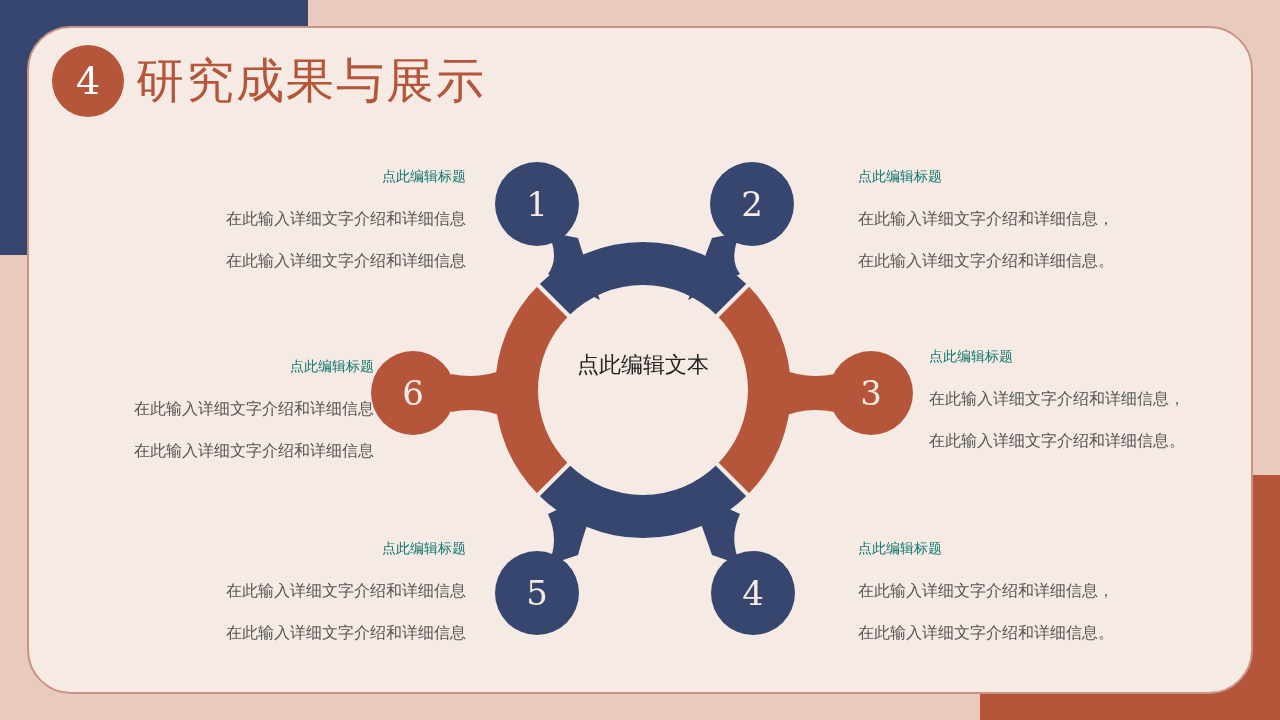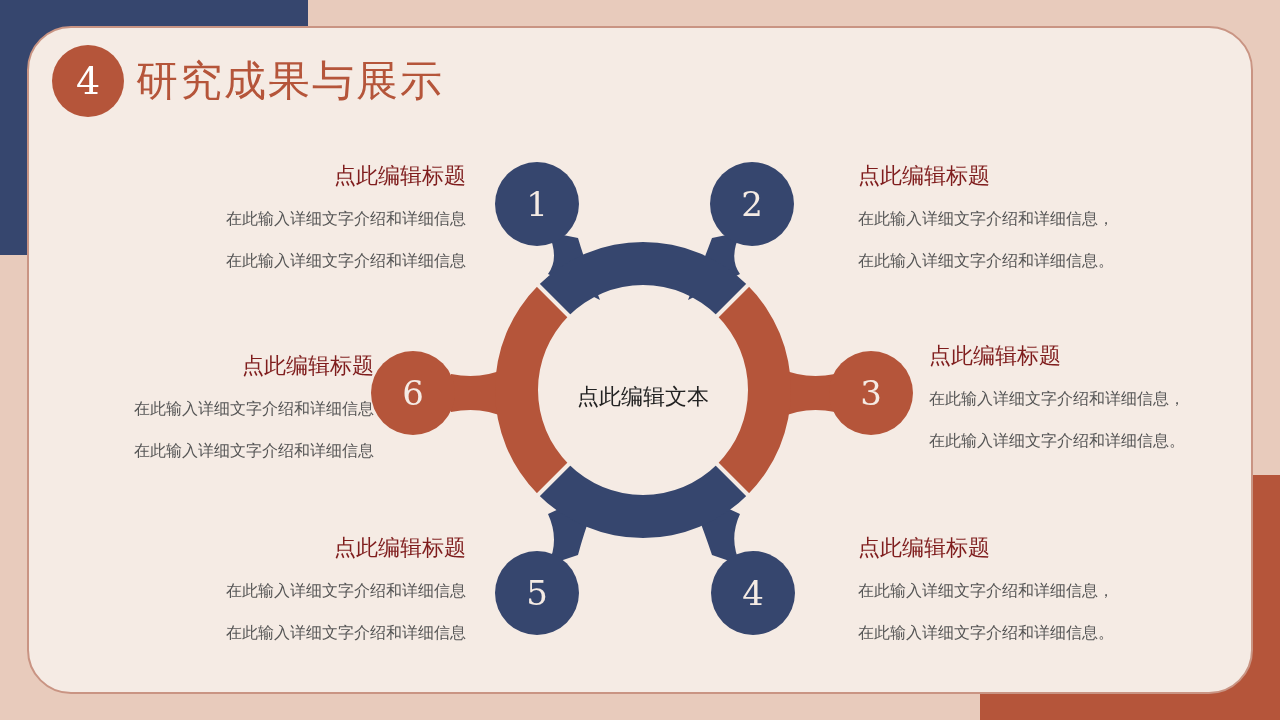--- a/index.html
+++ b/index.html
@@ -14,32 +14,32 @@
       position: absolute; left: 27px; top: 26px; width: 1226px; height: 668px;
       background: #f5ebe4; border: 2px solid #c99483; border-radius: 44px;
       box-sizing: border-box;
     }
     .title-wrap { position: absolute; left: 52px; top: 44px; height: 74px; display: flex; align-items: center; }
     .title-badge {
       width: 72px; height: 72px; border-radius: 50%; background: #b5553a; color: #fff;
       display: flex; align-items: center; justify-content: center;
       font-size: 38px; font-family: "DejaVu Serif", serif;
     }
-    .title-text { margin-left: 12px; font-size: 42px; color: #b5553a; letter-spacing: 2px; }
+    .title-text { margin-left: 12px; font-size: 48px; color: #b5553a; letter-spacing: 2px; }
     svg.diagram { position: absolute; left: 0; top: 0; }
     .node-num {
       position: absolute; width: 84px; height: 84px; display: flex; align-items: center; justify-content: center;
       color: #f5ebe4; font-size: 34px; font-family: "DejaVu Serif", serif;
     }
     .center-text {
-      position: absolute; left: 543px; top: 382px; width: 200px; text-align: center;
+      position: absolute; left: 543px; top: 350px; width: 200px; text-align: center;
       font-size: 22px; color: #222;
     }
     .info { position: absolute; color: #444; }
-    .info .h { font-size: 22px; color: #7f1d1d; line-height: 30px; }
+    .info .h { font-size: 14px; color: #0f766e; line-height: 30px; }
     .info .d { font-size: 16px; color: #555; line-height: 29px; white-space: nowrap; margin-top: 13px; }
     .info.right { text-align: right; }
     .info.left { text-align: left; }
   </style>
 </head>
 <body>
 
 <div class="corner-navy"></div>
 <div class="corner-rust"></div>
 <div class="card"></div>

